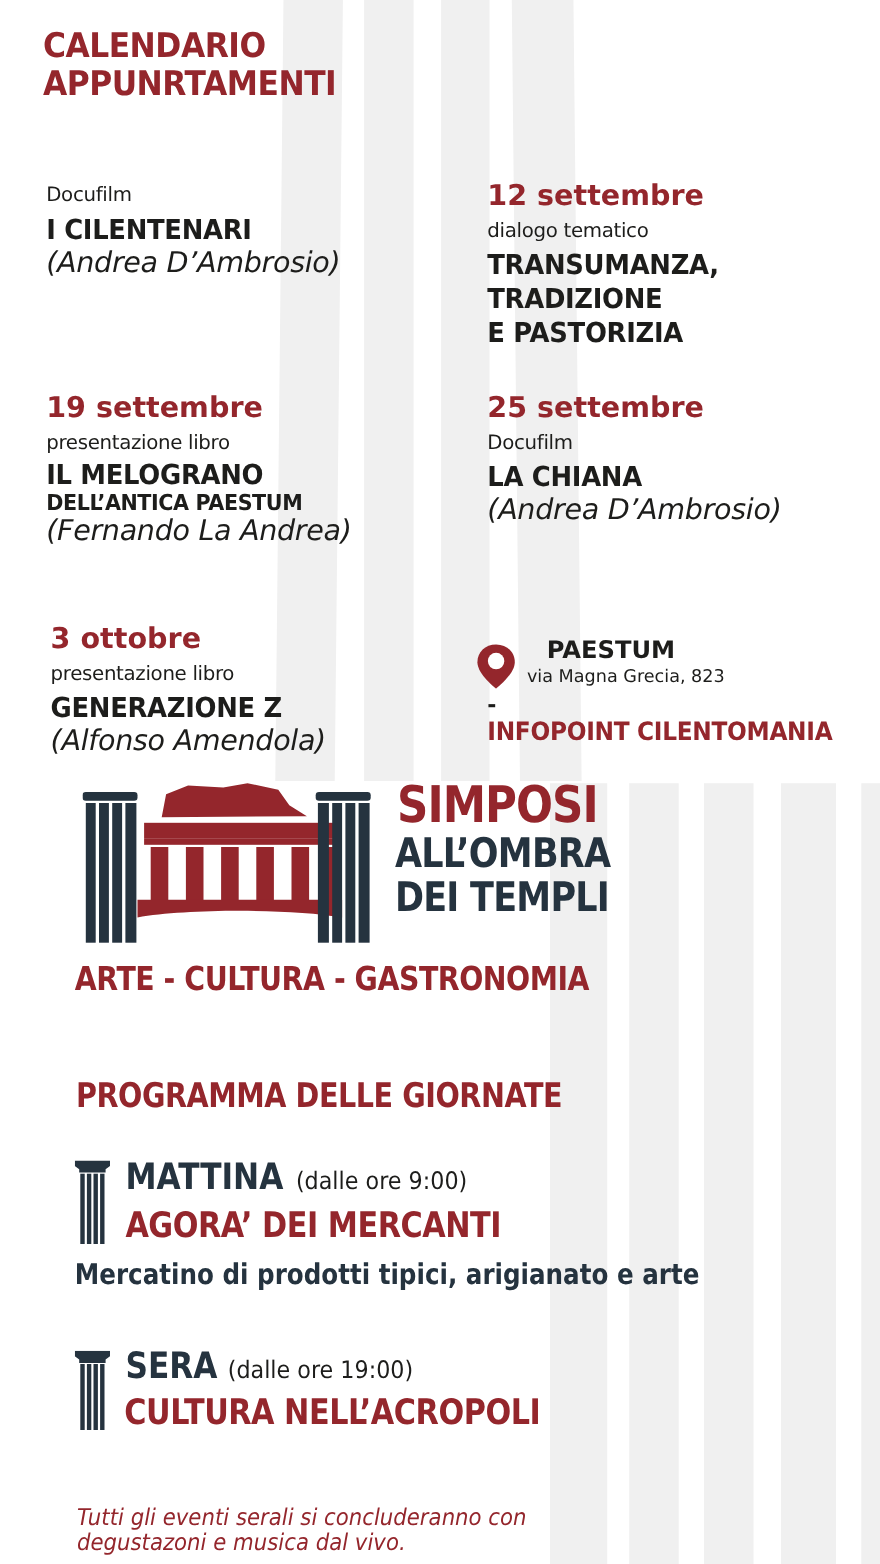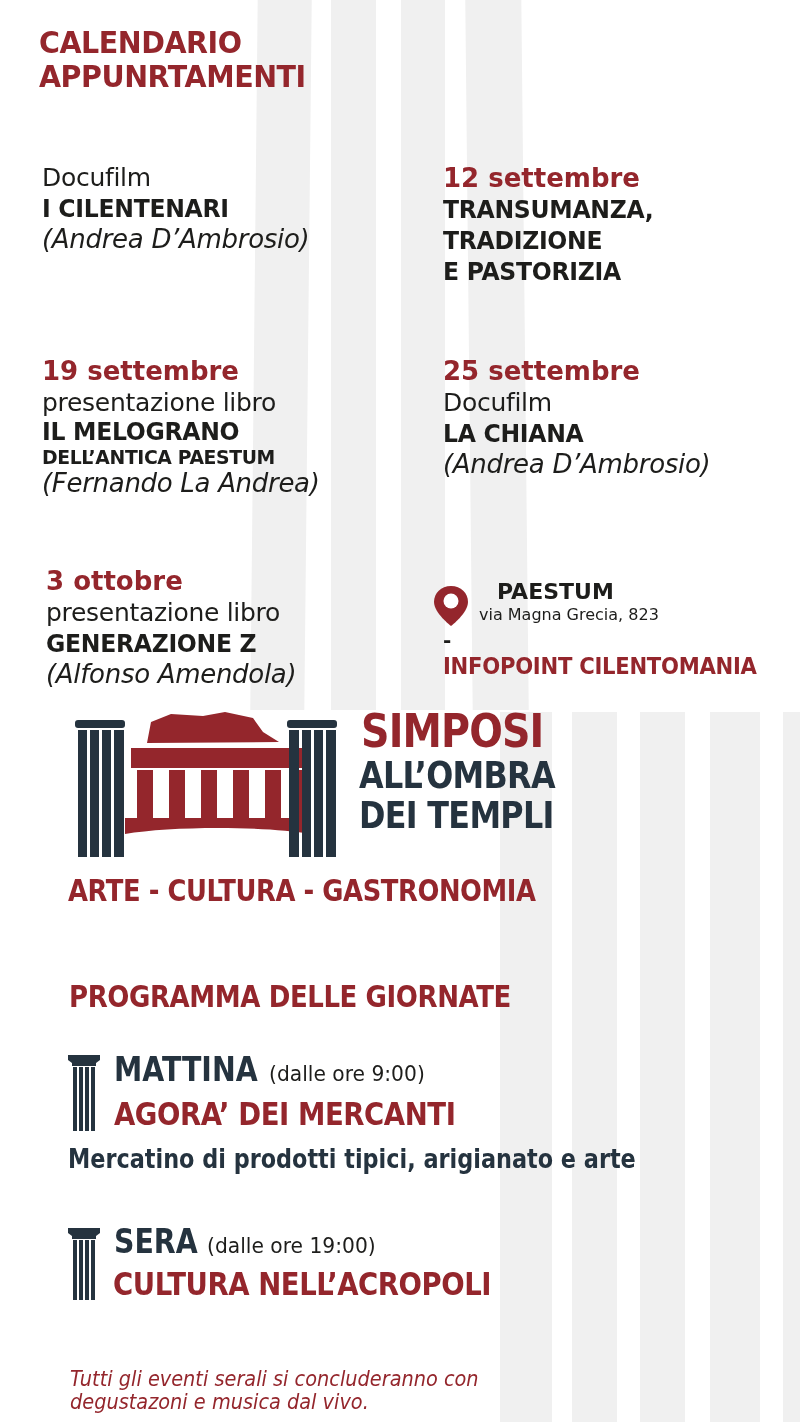--- a/index.html
+++ b/index.html
@@ -5,21 +5,21 @@
   html, body { margin:0; padding:0; }
   body { width:800px; height:1422px; position:relative; overflow:hidden; background:#ffffff;
          font-family:"DejaVu Sans", sans-serif; color:#1d1d1b; }
   .stripe { position:absolute; background:#f0f0f0; }
   .abs { position:absolute; white-space:nowrap; }
   .red { color:#94262c; }
   .dark { color:#1d1d1b; }
   .navy { color:#25333f; }
   .title { font-family:"DejaVu Sans", sans-serif; font-weight:bold; font-size:31px; line-height:34px; letter-spacing:-0.5px; transform:scaleX(0.92); transform-origin:left top; }
   .ev-date { font-weight:bold; font-size:26px; line-height:32px; }
-  .ev-type { font-size:25px; line-height:31px; font-weight:normal; letter-spacing:-0.3px; }
+  .ev-type { font-size:18px; line-height:31px; font-weight:normal; letter-spacing:-0.3px; }
   .ev-name { font-weight:bold; font-size:25px; line-height:31px; letter-spacing:-0.3px; transform:scaleX(0.94); transform-origin:left top; }
   .ev-name2 { font-weight:bold; font-size:20px; line-height:22px; letter-spacing:-0.4px; transform:scaleX(0.94); transform-origin:left top; }
   .ev-author { font-style:italic; font-size:26px; line-height:31px; letter-spacing:-0.3px; }
   .event { position:absolute; }
   .event > div { display:block; }
   .loc-city { font-weight:bold; font-size:22px; line-height:24px;margin-left:18px; }
   .loc-addr { font-size:16px; line-height:22px; }
   .loc-dash { font-weight:bold; font-size:20px; line-height:20px; }
   .loc-info { font-weight:bold; font-size:23px; line-height:26px; letter-spacing:-0.3px; transform:scaleX(0.92); transform-origin:left top; }
   .logo-title { font-weight:bold; font-size:46px; line-height:46px; letter-spacing:-1px; transform:scaleX(0.86); transform-origin:left top; }
@@ -53,20 +53,21 @@
 </div>
 
 <div class="event" style="left:42px;top:162px;">
   <div class="ev-type dark">Docufilm</div>
   <div class="ev-name dark">I CILENTENARI</div>
   <div class="ev-author dark">(Andrea D’Ambrosio)</div>
 </div>
 
 <div class="event" style="left:443px;top:162px;">
   <div class="ev-date red">12 settembre</div>
+  <div class="ev-type dark">dialogo tematico</div>
   <div class="ev-name dark">TRANSUMANZA,</div>
   <div class="ev-name dark">TRADIZIONE</div>
   <div class="ev-name dark">E PASTORIZIA</div>
 </div>
 
 <div class="event" style="left:42px;top:355px;">
   <div class="ev-date red">19 settembre</div>
   <div class="ev-type dark">presentazione libro</div>
   <div class="ev-name dark" style="line-height:28px;">IL MELOGRANO</div>
   <div class="ev-name2 dark">DELL’ANTICA PAESTUM</div>

